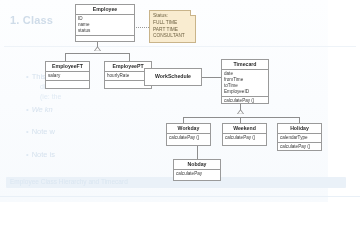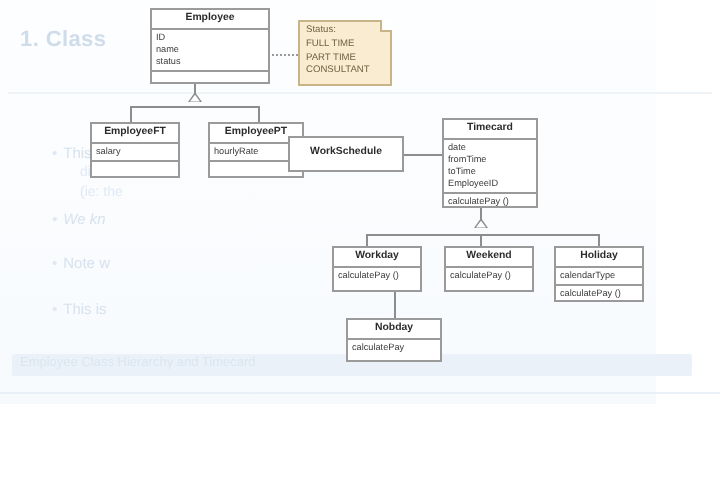--- a/index.html
+++ b/index.html
@@ -74,21 +74,21 @@
   <div class="sl-sub" style="left:40px;top:83px;">differe</div>
   <div class="sl-sub" style="left:40px;top:93px;">(ie: the</div>
 
   <div class="sl-b" style="left:26px;top:105px;font-style:italic;">
     <span class="bullet">•</span><span>We kn</span>
   </div>
   <div class="sl-b" style="left:26px;top:127px;">
     <span class="bullet">•</span><span>Note w</span>
   </div>
   <div class="sl-b" style="left:26px;top:150px;">
-    <span class="bullet">•</span><span>This is</span>
+    <span class="bullet">•</span><span>Note is</span>
   </div>
   <div class="sl-sub" style="left:40px;top:162px;"></div>
 
   <div class="sl-band"></div>
   <div class="sl-band-txt">Employee Class Hierarchy and Timecard</div>
   <div class="sl-foot"></div>
 </div>
 
 <div class="dash" style="left:124px;top:27px;width:25px;"></div>
 

